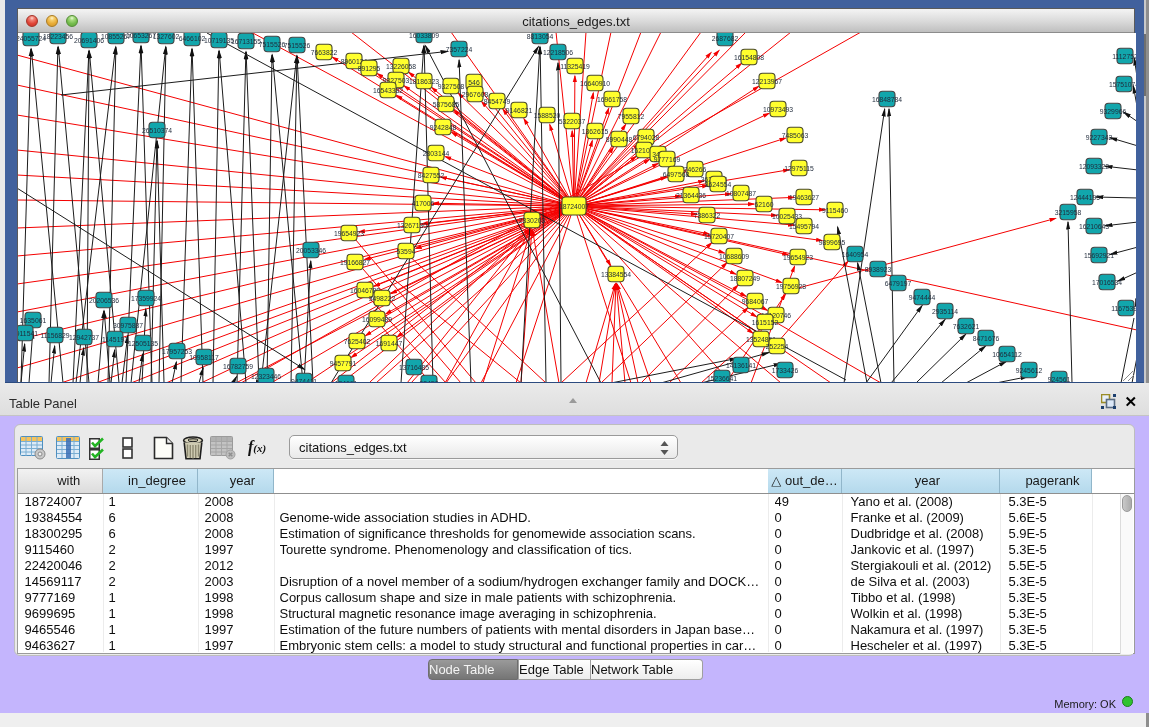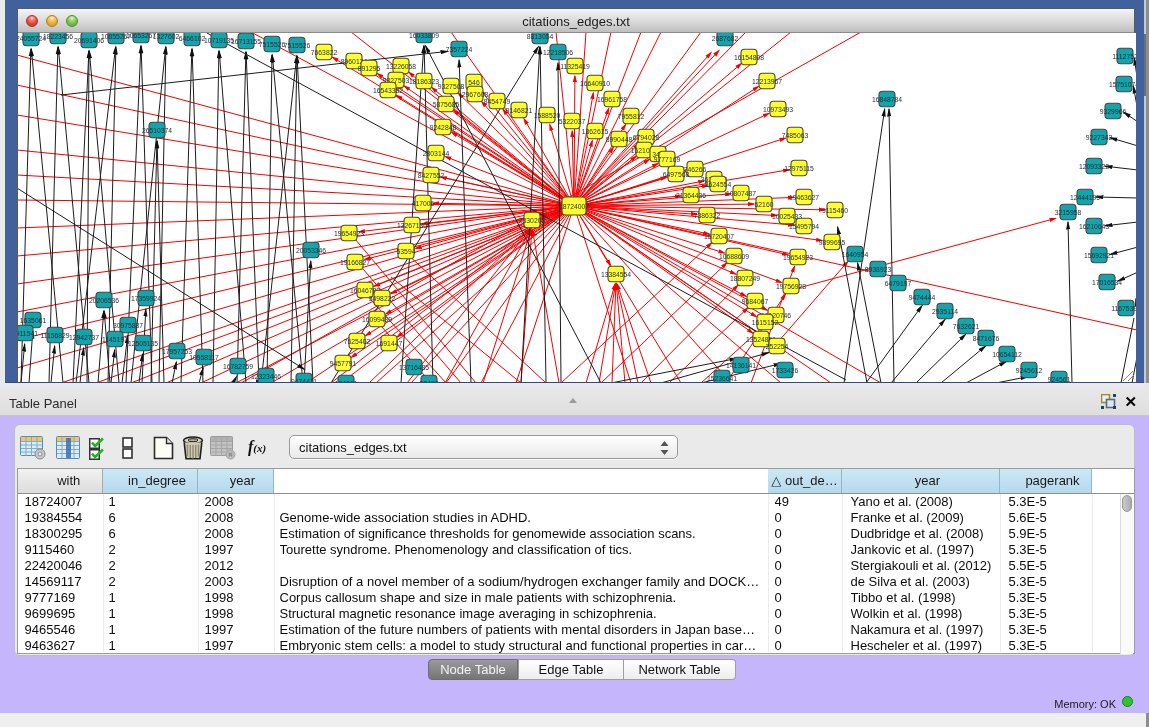--- a/index.html
+++ b/index.html
@@ -26,21 +26,21 @@
 #tbl{position:absolute;left:1.5px;top:43px;width:1118px;height:186px;background:#fff;border:1px solid #9b9b9b}
 .hc{position:absolute;top:0;height:24px;padding-left:14px;background:linear-gradient(#cde8f6,#b4d9ec);border-right:1px solid #91b6ca;font-size:13px;color:#191919;text-align:center;line-height:24px;overflow:hidden;white-space:nowrap}
 .hc.gray{background:linear-gradient(#f2f2f2,#dcdcdc);border-right:1px solid #a9a9a9;padding-left:18px}
 #hrule{position:absolute;left:0;top:24px;width:100%;height:1px;background:#8f8f8f}
 .vline{position:absolute;top:25px;bottom:1px;width:1px;background:#ececec}
 .row{position:absolute;left:0;width:1105px;height:16px;font-size:13px;color:#0d0d0d;white-space:nowrap}
 .row span{position:absolute;top:0;line-height:16.5px;overflow:hidden}
 #vsb{position:absolute;right:1px;top:25px;width:13px;height:160px;background:#fafafa;border-left:1px solid #dcdcdc}
 #vsb .th{position:absolute;left:1.5px;top:1px;width:10px;height:17px;background:linear-gradient(90deg,#c9c9c9,#ababab);border:1px solid #9a9a9a;border-radius:5px}
 #tabs{position:absolute;left:428px;top:276px;height:21px;display:flex;font-size:13px}
-#tabs .seg{height:21px;line-height:20px;text-align:center;border:1px solid #9f9f9f;background:linear-gradient(#ffffff,#ededed);color:#111}
+#tabs .seg{height:21px;line-height:20px;text-align:left;border:1px solid #9f9f9f;background:linear-gradient(#ffffff,#ededed);color:#111}
 #tabs .seg.sel{background:linear-gradient(#9a9a9a,#757575);color:#f4f4f4;border-color:#6e6e6e}
 #tabs .seg:first-child{border-radius:4px 0 0 4px}
 #tabs .seg:last-child{border-radius:0 4px 4px 0;border-left:none}
 #pfloat{position:absolute;right:33px;top:11px}
 #pclose{position:absolute;right:12px;top:10px;font-size:15px;font-weight:bold;color:#000}
 #splitter{position:absolute;left:569px;top:398px;width:0;height:0;border-left:4px solid transparent;border-right:4px solid transparent;border-bottom:5px solid #9a9a9a}
 </style></head>
 <body>
 <div id="desktop"></div>
 <div id="band"></div>
@@ -717,20 +717,20 @@
             <span style="left:262px">Embryonic stem cells: a model to study structural and functional properties in car…</span>
             <span style="left:757px">0</span>
             <span style="left:833px">Hescheler et al. (1997)</span>
             <span style="left:991px">5.3E-5</span>
           </div>
 </div>
     </div>
   </div>
     <div id="tabs">
       <div class="seg sel" style="width:90px">Node Table</div>
-      <div class="seg" style="width:106px">Edge Table</div>
+      <div class="seg" style="width:73px">Edge Table</div>
       <div class="seg" style="width:112px">Network Table</div>
     </div>
 
   <div class="mem" style="position:absolute;right:33px;top:315px;font-size:11px;color:#1c1c1c">Memory: OK</div>
   <div class="dot" style="position:absolute;right:16px;top:313px;width:11px;height:11px;border-radius:50%;background:#2fc32f;border:1px solid #1d7c1d"></div>
 </div>
 <div id="splitter"></div>
 
 </body></html>

